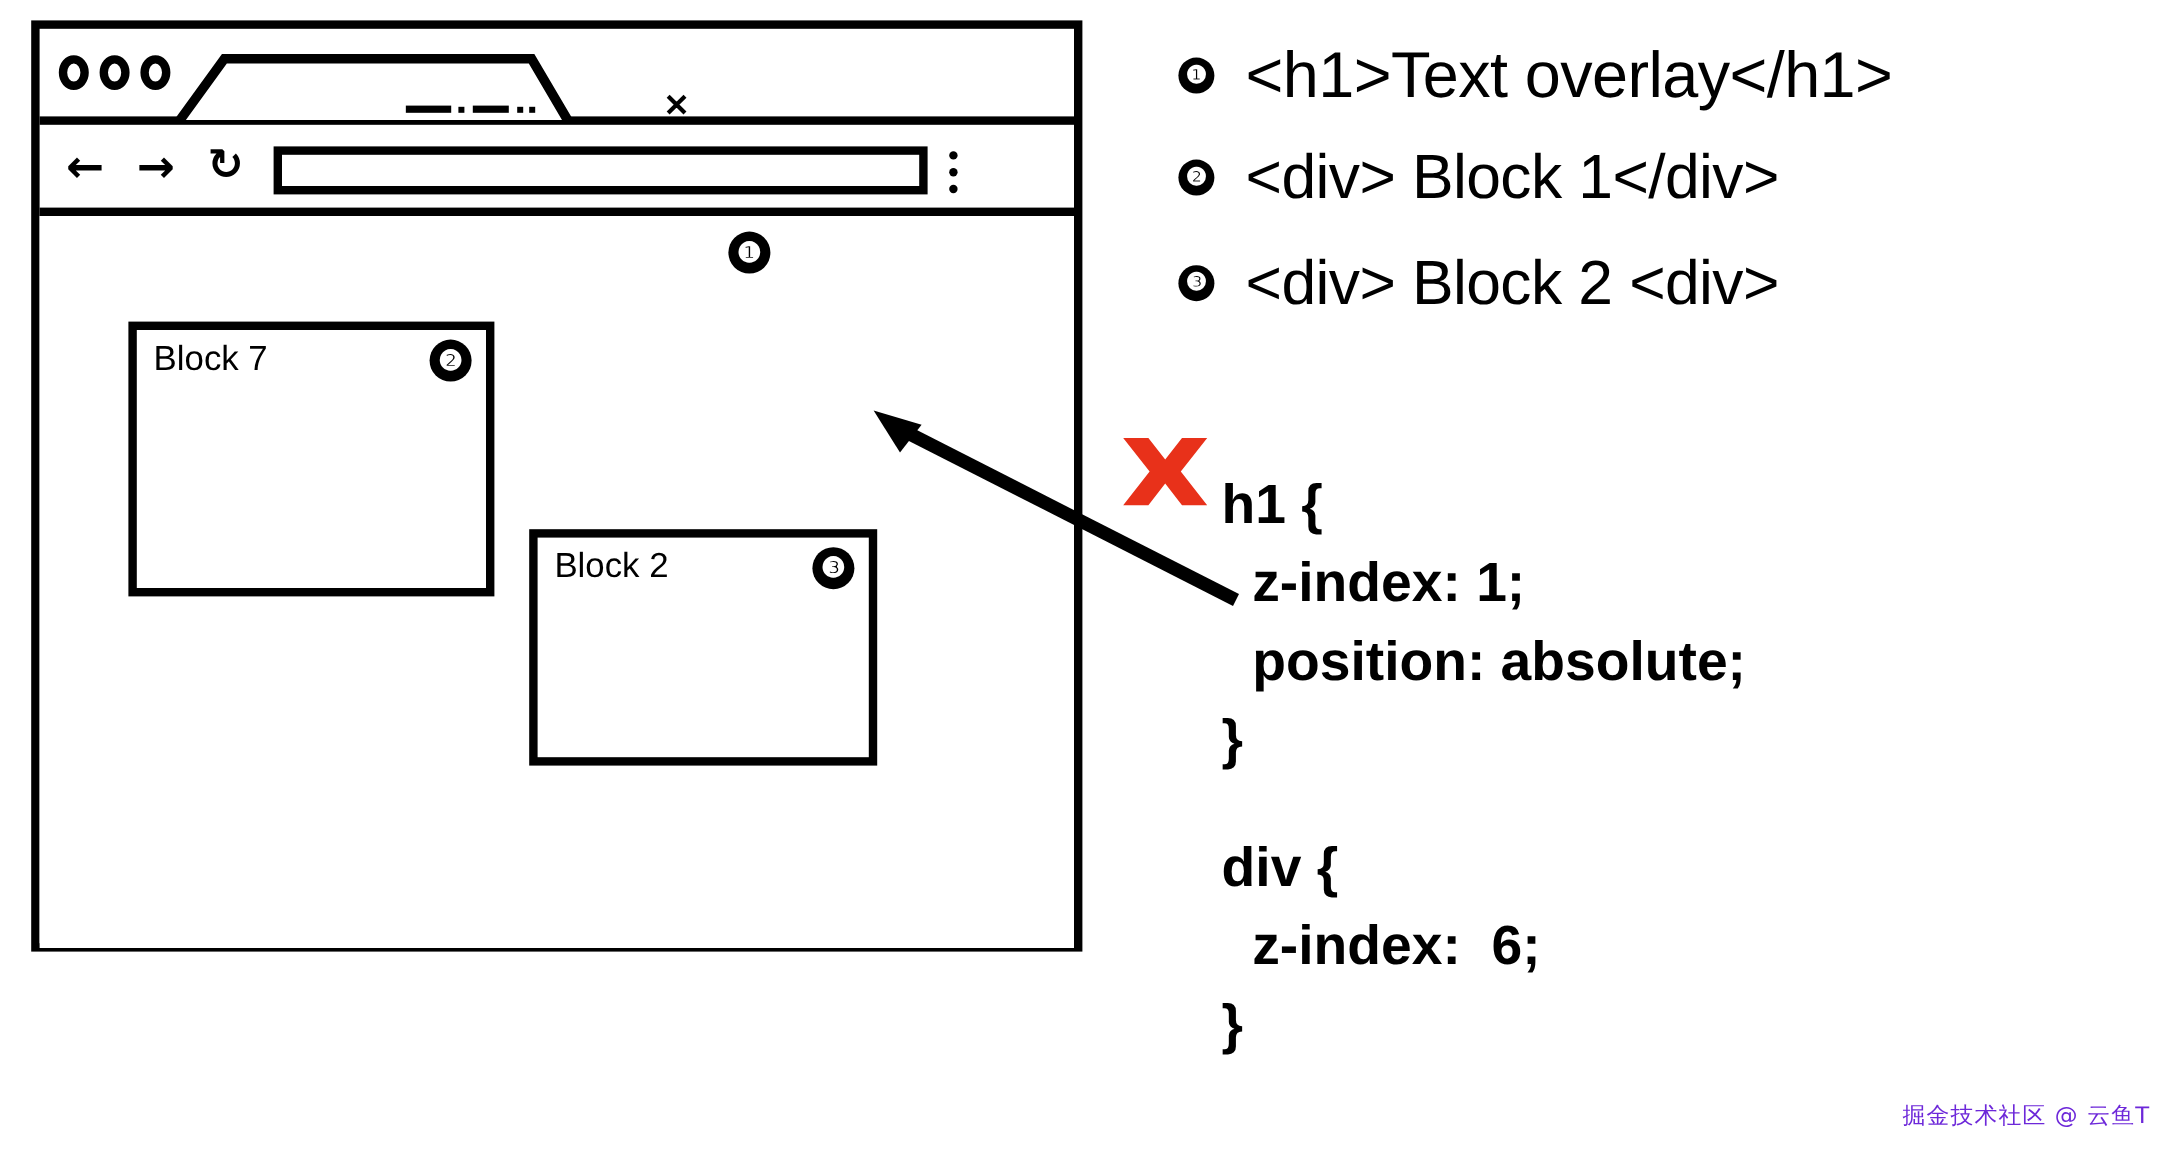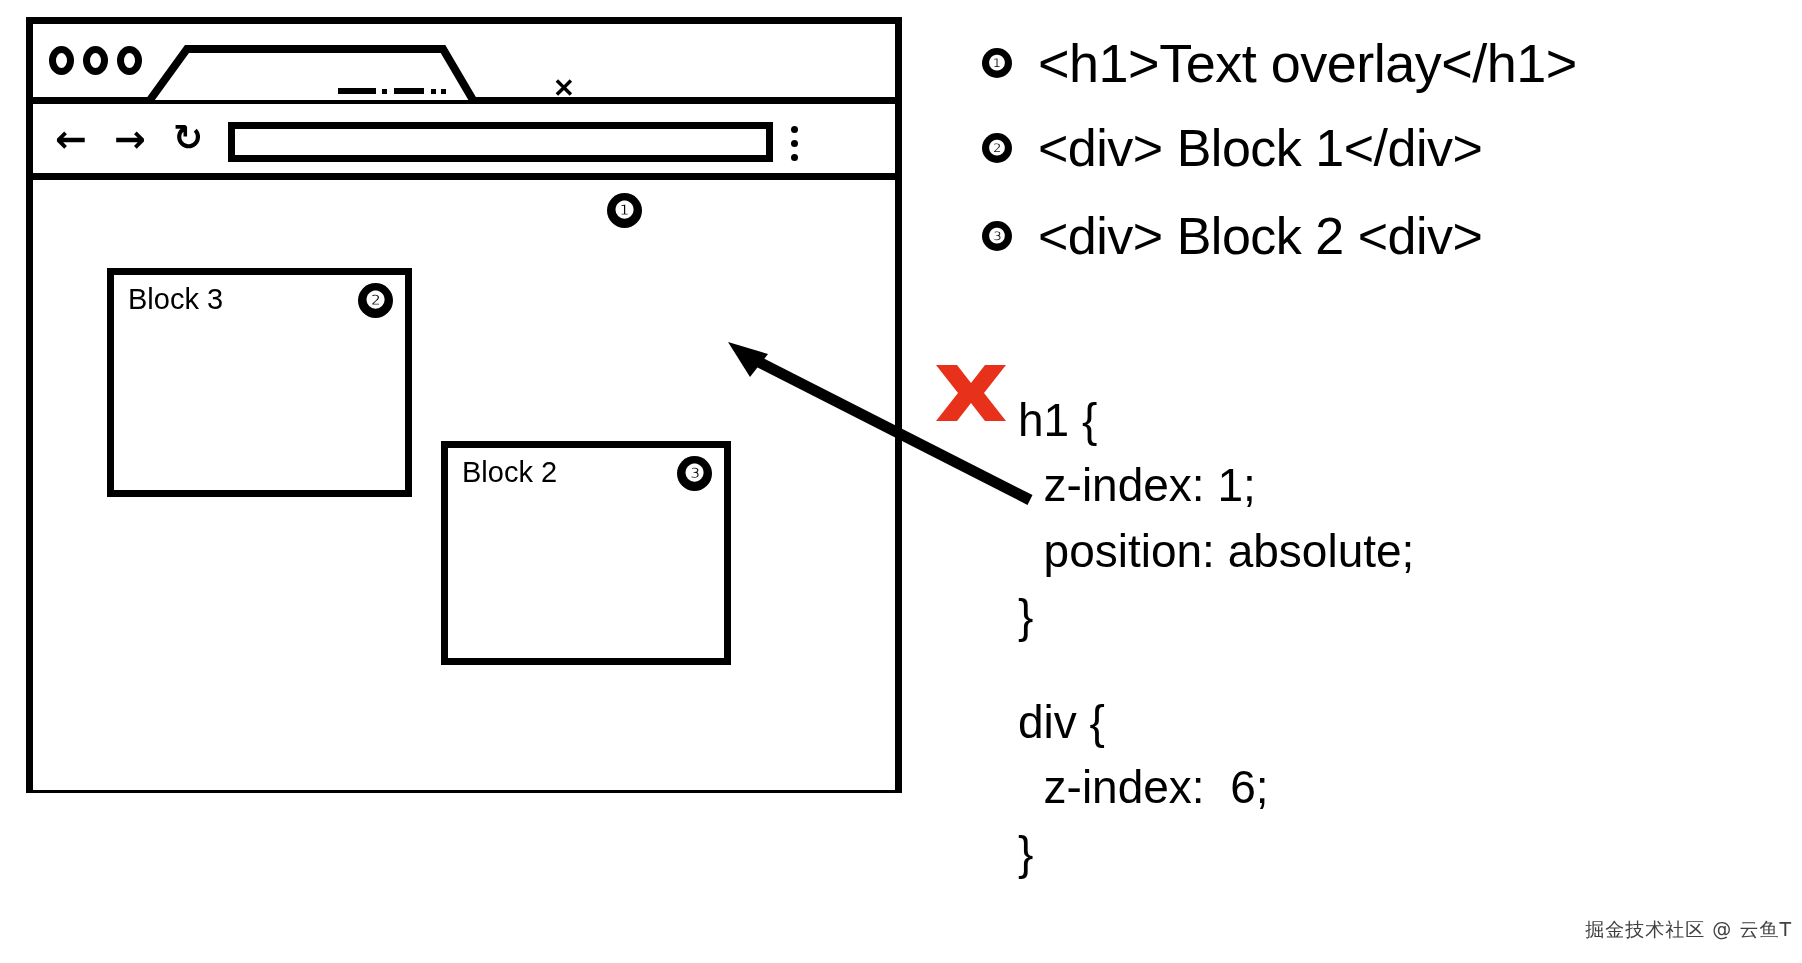--- a/index.html
+++ b/index.html
@@ -148,21 +148,21 @@
   #block-1 {
     left: 74px;
     top: 88px;
     width: 305px;
     height: 229px;
   }
   #block-2 {
     left: 408px;
     top: 261px;
     width: 290px;
-    height: 224px;
+    height: 197px;
   }
   .block-label {
     position: absolute;
     left: 14px;
     top: 10px;
     font-size: 29px;
     font-weight: 400;
     line-height: 1;
     white-space: nowrap;
   }
@@ -254,31 +254,31 @@
     margin-left: 12px;
   }
   #legend-1 .legend-code { font-size: 54px; }
 
   .css-rule {
     position: absolute;
     left: 36px;
     font-size: 46px;
     line-height: 1.42;
     white-space: pre;
-    font-weight: 400;
+    font-weight: 700;
   }
   #css-rule-h1  { top: 388px; }
   #css-rule-div { top: 690px; }
 
   #watermark {
     position: absolute;
     right: 10px;
     bottom: 20px;
     font-size: 19px;
-    color: #404040;
+    color: #6d28d9;
     white-space: nowrap;
     letter-spacing: 1px;
     font-family: "DejaVu Sans", sans-serif;
   }
 </style>
 </head>
 <body>
 
 <div id="browser-mockup">
 
@@ -313,21 +313,21 @@
     <div id="menu-dots">
       <span class="menu-dot"></span>
       <span class="menu-dot"></span>
       <span class="menu-dot"></span>
     </div>
   </div>
 
   <div id="viewport">
 
     <div id="block-1" class="page-block">
-      <span class="block-label">Block 3</span>
+      <span class="block-label">Block 7</span>
       <span class="block-marker">❷</span>
     </div>
 
     <div id="block-2" class="page-block">
       <span class="block-label">Block 2</span>
       <span class="block-marker">❸</span>
     </div>
 
 
     <div id="marker-1">❶</div>

